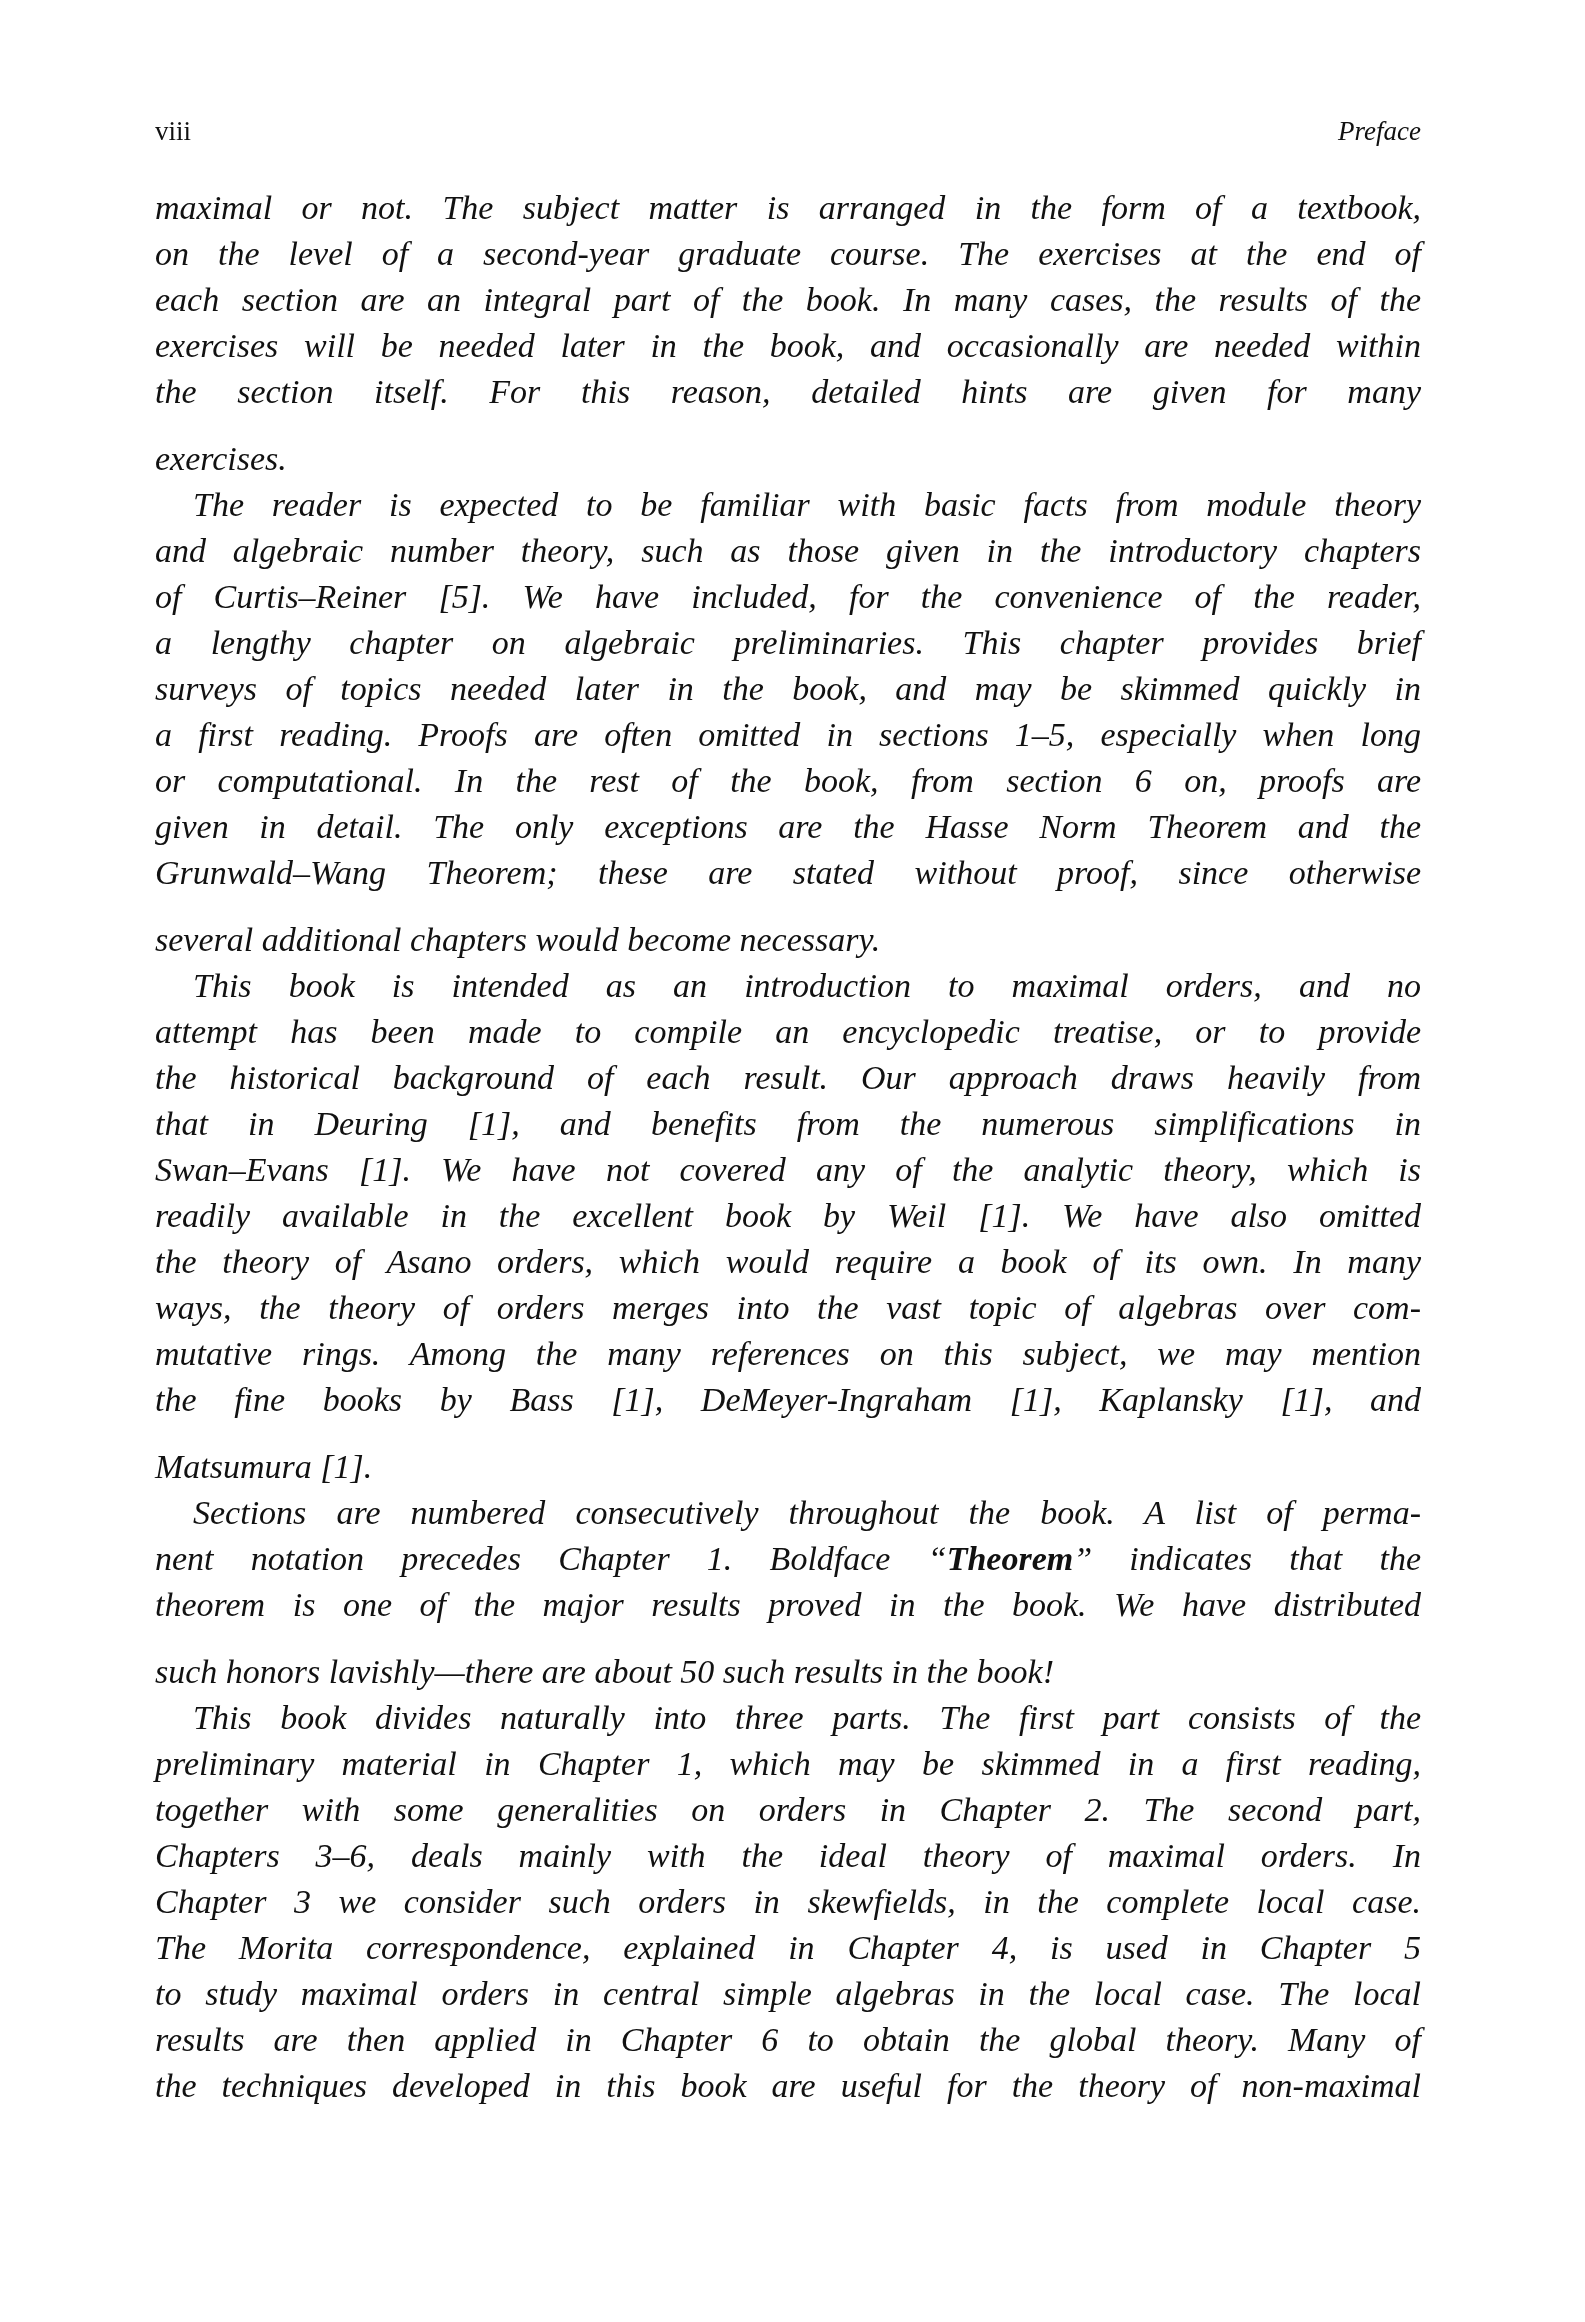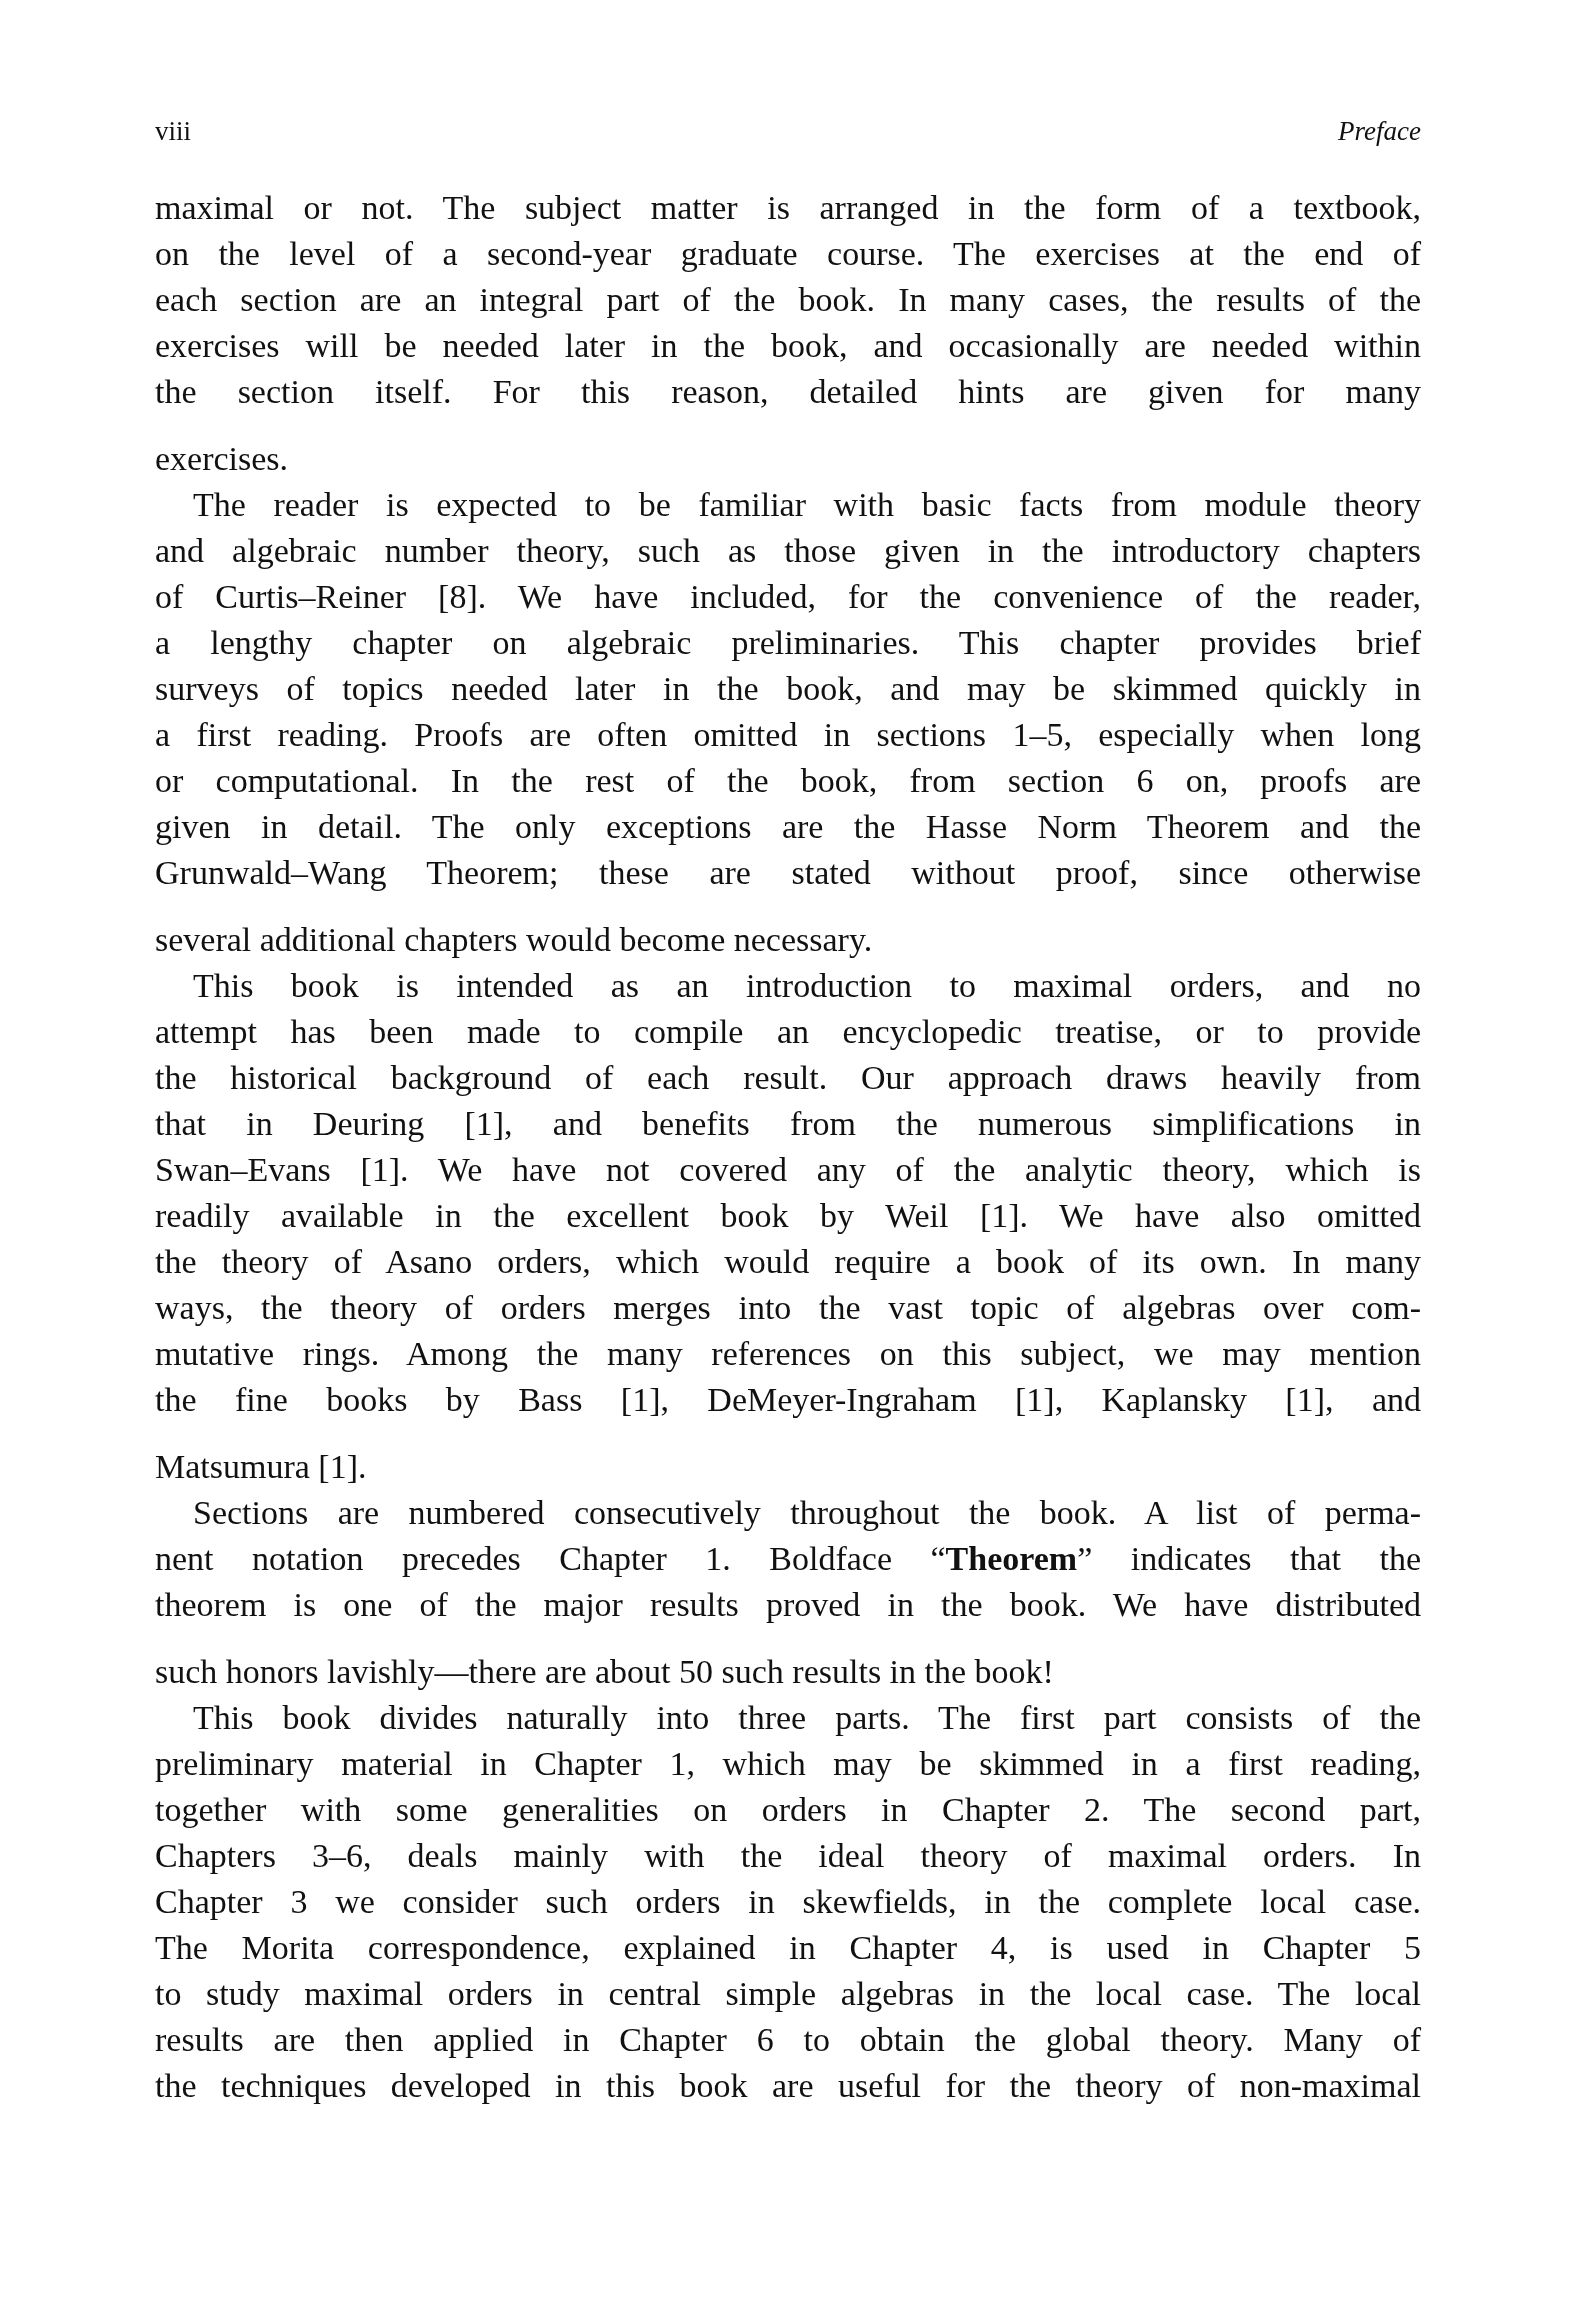--- a/index.html
+++ b/index.html
@@ -43,20 +43,21 @@
       font-size: 34px;
       line-height: 46px;
     }
     .line {
       display: block;
       height: 46px;
       white-space: nowrap;
       text-align: justify;
       text-align-last: justify;
       overflow: visible;
+      font-style: italic;
     }
     .line.last {
       text-align-last: left;
       margin-top: 21px;
     }
     .line.indent {
       padding-left: 38px;
     }
     .bold {
       font-weight: bold;
@@ -75,21 +76,21 @@
       <span class="line">maximal or not. The subject matter is arranged in the form of a textbook,</span>
       <span class="line">on the level of a second-year graduate course. The exercises at the end of</span>
       <span class="line">each section are an integral part of the book. In many cases, the results of the</span>
       <span class="line">exercises will be needed later in the book, and occasionally are needed within</span>
       <span class="line">the section itself. For this reason, detailed hints are given for many</span>
       <span class="line last">exercises.</span>
     </div>
     <div>
       <span class="line indent">The reader is expected to be familiar with basic facts from module theory</span>
       <span class="line">and algebraic number theory, such as those given in the introductory chapters</span>
-      <span class="line">of Curtis–Reiner [8]. We have included, for the convenience of the reader,</span>
+      <span class="line">of Curtis–Reiner [5]. We have included, for the convenience of the reader,</span>
       <span class="line">a lengthy chapter on algebraic preliminaries. This chapter provides brief</span>
       <span class="line">surveys of topics needed later in the book, and may be skimmed quickly in</span>
       <span class="line">a first reading. Proofs are often omitted in sections 1–5, especially when long</span>
       <span class="line">or computational. In the rest of the book, from section 6 on, proofs are</span>
       <span class="line">given in detail. The only exceptions are the Hasse Norm Theorem and the</span>
       <span class="line">Grunwald–Wang Theorem; these are stated without proof, since otherwise</span>
       <span class="line last">several additional chapters would become necessary.</span>
     </div>
     <div>
       <span class="line indent">This book is intended as an introduction to maximal orders, and no</span>

